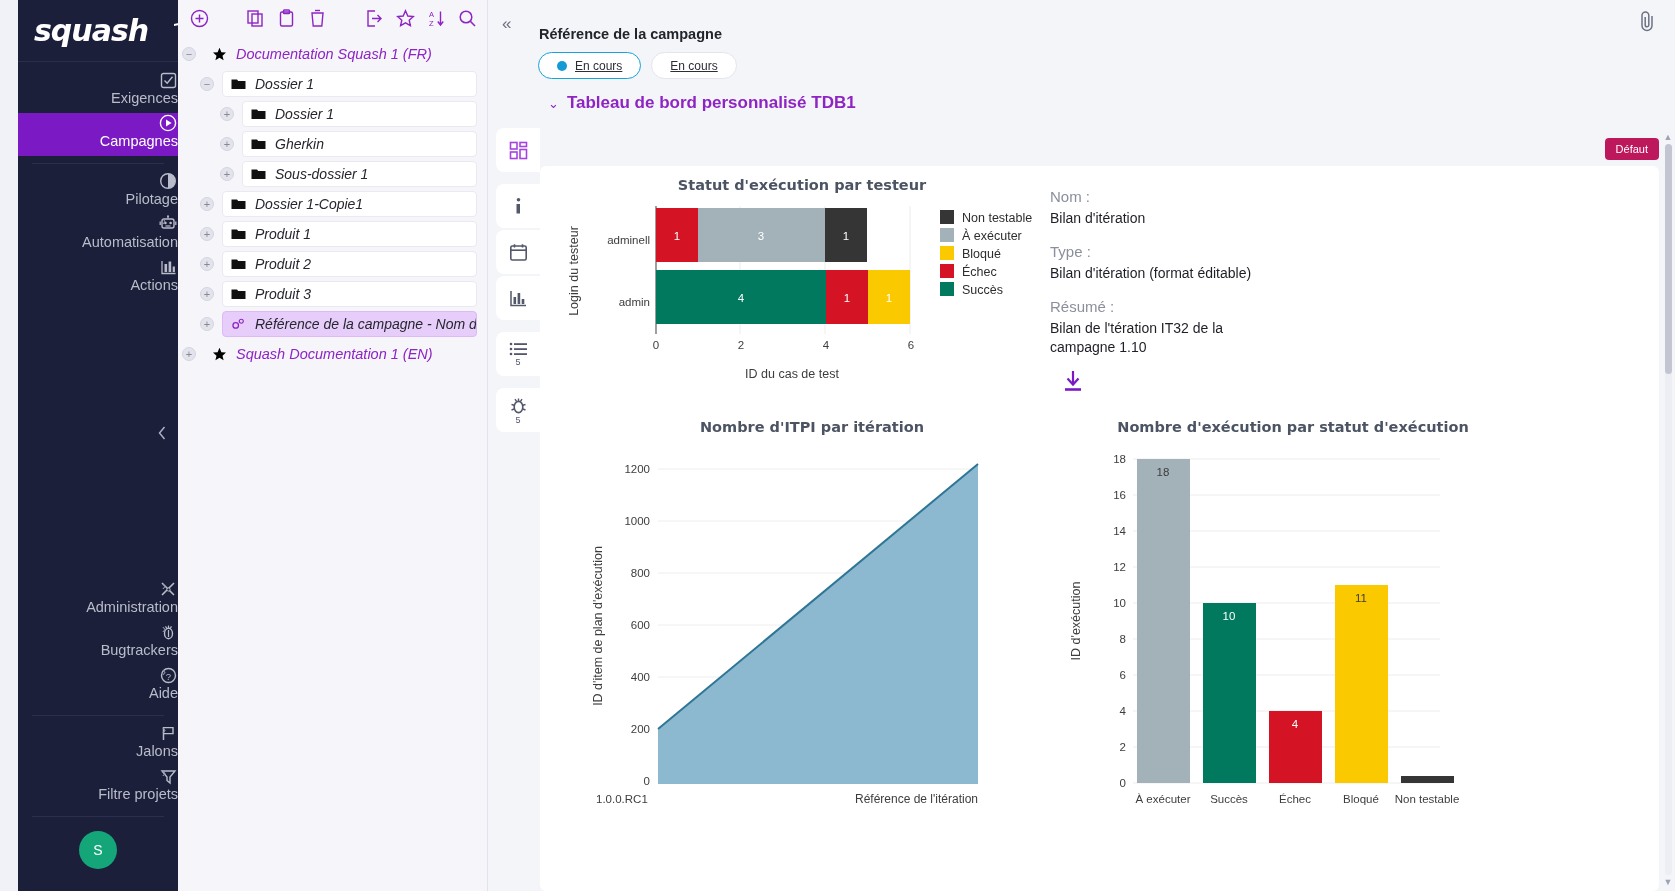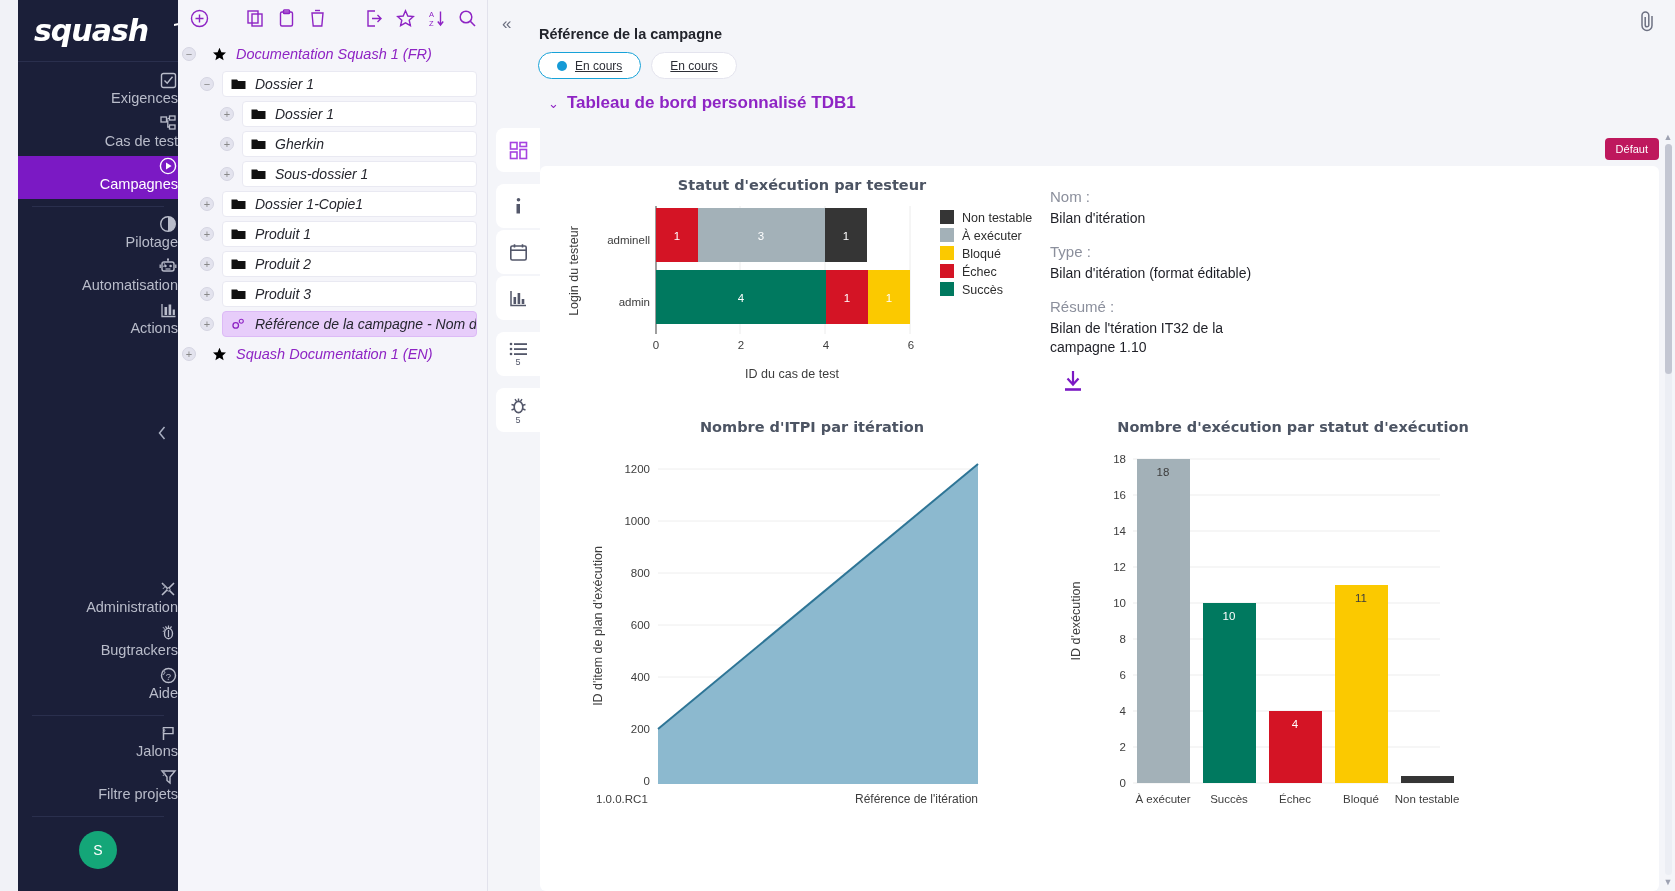--- a/index.html
+++ b/index.html
@@ -163,31 +163,20 @@
 
     <div class="nav-items">
       <div class="nav-item">
         <span class="ico">
           <svg width="17" height="17" viewBox="0 0 17 17">
               <rect x="1.5" y="1.5" width="14" height="14" rx="2" fill="none" stroke="#b9bcca" stroke-width="1.4"></rect>
               <path d="M4.5 8.5 L7.2 11.2 L12.5 4.8" fill="none" stroke="#b9bcca" stroke-width="1.4"></path>
             </svg>
         </span>
         <span>Exigences</span>
-      </div>
-      <div class="nav-item">
-        <span class="ico">
-          <svg width="17" height="17" viewBox="0 0 17 17">
-              <rect x="1" y="2" width="5.5" height="5" fill="none" stroke="#b9bcca" stroke-width="1.3"></rect>
-              <rect x="9.5" y="1" width="5.5" height="4" fill="none" stroke="#b9bcca" stroke-width="1.3"></rect>
-              <rect x="9.5" y="10" width="5.5" height="4" fill="none" stroke="#b9bcca" stroke-width="1.3"></rect>
-              <path d="M6.5 4.5 L9.5 3 M6.5 6 L7.8 6 L7.8 12 L9.5 12" fill="none" stroke="#b9bcca" stroke-width="1.3"></path>
-            </svg>
-        </span>
-        <span>Cas de test</span>
       </div>
       <div class="nav-item active">
         <span class="ico">
           <svg width="18" height="18" viewBox="0 0 18 18">
               <circle cx="9" cy="9" r="7.6" fill="none" stroke="#fff" stroke-width="1.4"></circle>
               <path d="M7 5.6 L12.6 9 L7 12.4 Z" fill="#fff"></path>
             </svg>
         </span>
         <span>Campagnes</span>
       </div>

